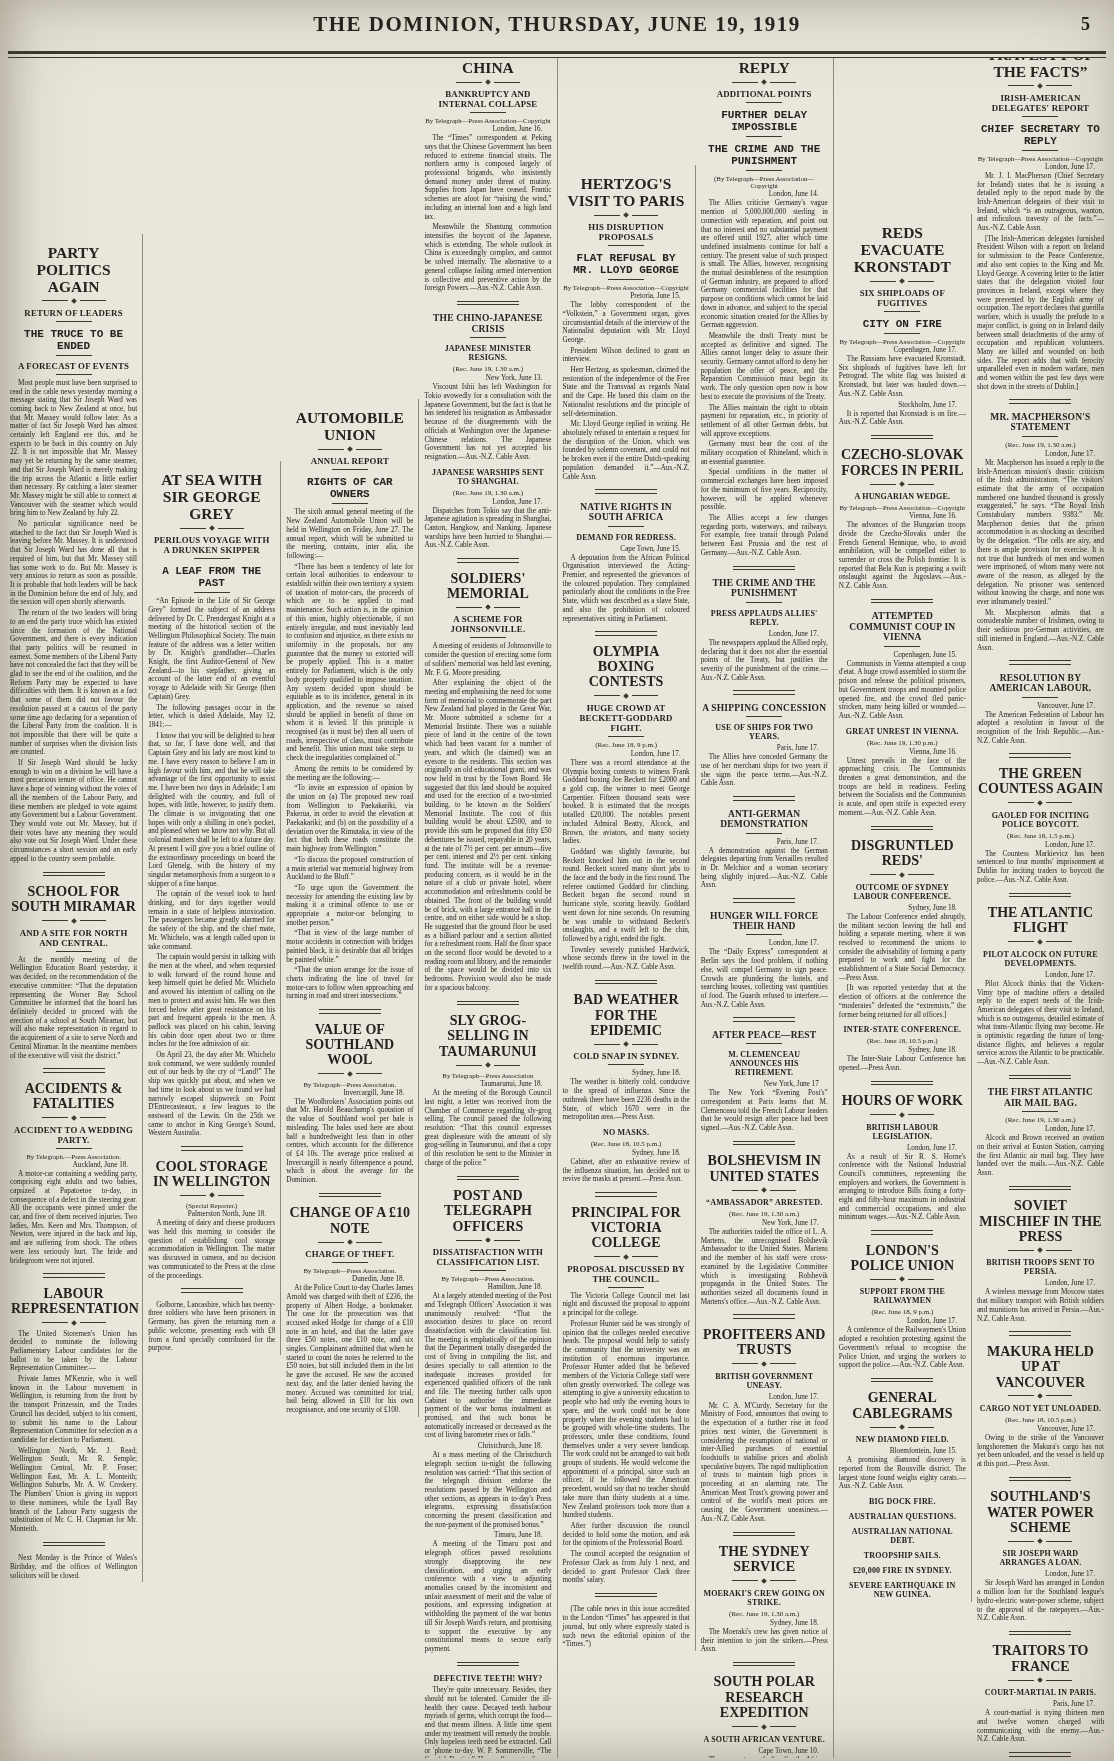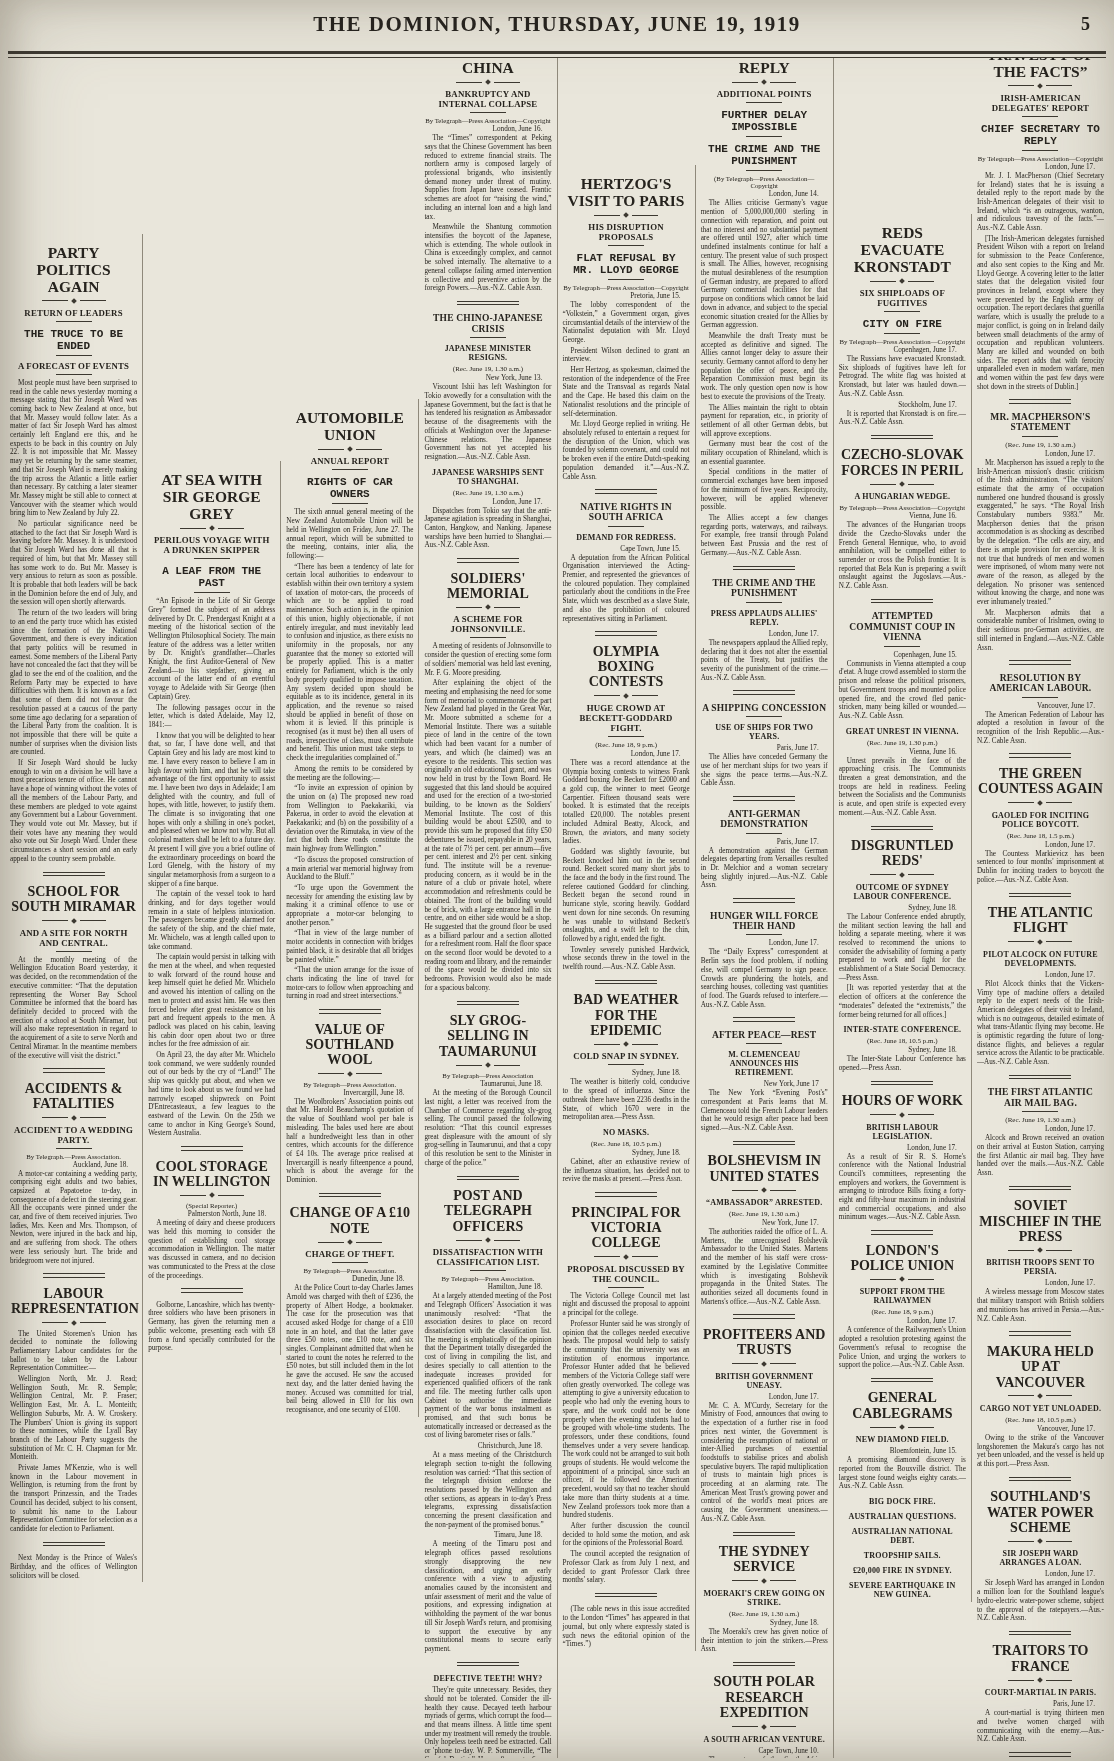--- a/index.html
+++ b/index.html
@@ -88,22 +88,22 @@
         </div>
         <div class="sep"></div>
         <div class="article">
           <div class="headline h-lg">LABOUR REPRESENTATION</div>
           <div class="orn">
             <span class="orn-line"></span>
             <span class="orn-diamond"></span>
             <span class="orn-line"></span>
           </div>
           <p class="para">The United Storemen's Union has decided to nominate the following Parliamentary Labour candidates for the ballot to be taken by the Labour Representation Committee:—</p>
+          <p class="para">Private James M'Kenzie, who is well known in the Labour movement in Wellington, is returning from the front by the transport Prinzessin, and the Trades Council has decided, subject to his consent, to submit his name to the Labour Representation Committee for selection as a candidate for election to Parliament.</p>
           <p class="para">Wellington North, Mr. J. Read; Wellington South, Mr. R. Semple; Wellington Central, Mr. P. Fraser; Wellington East, Mr. A. L. Monteith; Wellington Suburbs, Mr. A. W. Croskery. The Plumbers' Union is giving its support to these nominees, while the Lyall Bay branch of the Labour Party suggests the substitution of Mr. C. H. Chapman for Mr. Monteith.</p>
-          <p class="para">Private James M'Kenzie, who is well known in the Labour movement in Wellington, is returning from the front by the transport Prinzessin, and the Trades Council has decided, subject to his consent, to submit his name to the Labour Representation Committee for selection as a candidate for election to Parliament.</p>
         </div>
         <div class="sep"></div>
         <div class="article">
           <p class="para">Next Monday is the Prince of Wales's Birthday, and the offices of Wellington solicitors will be closed.</p>
         </div>
       </div>
       <div class="col">
         <div class="article">
           <div class="headline h-xl">AT SEA WITH SIR GEORGE GREY</div>
           <div class="orn">

